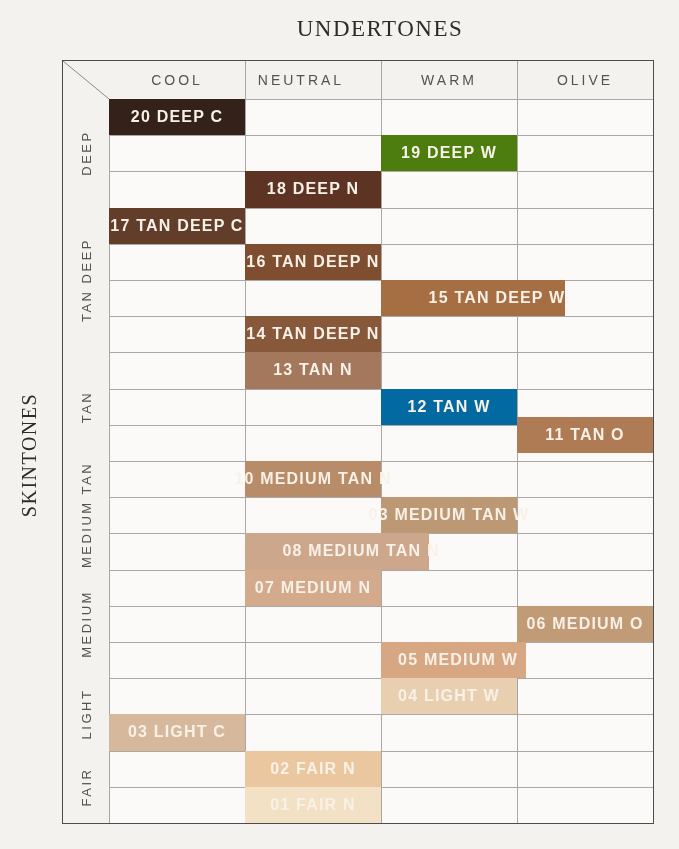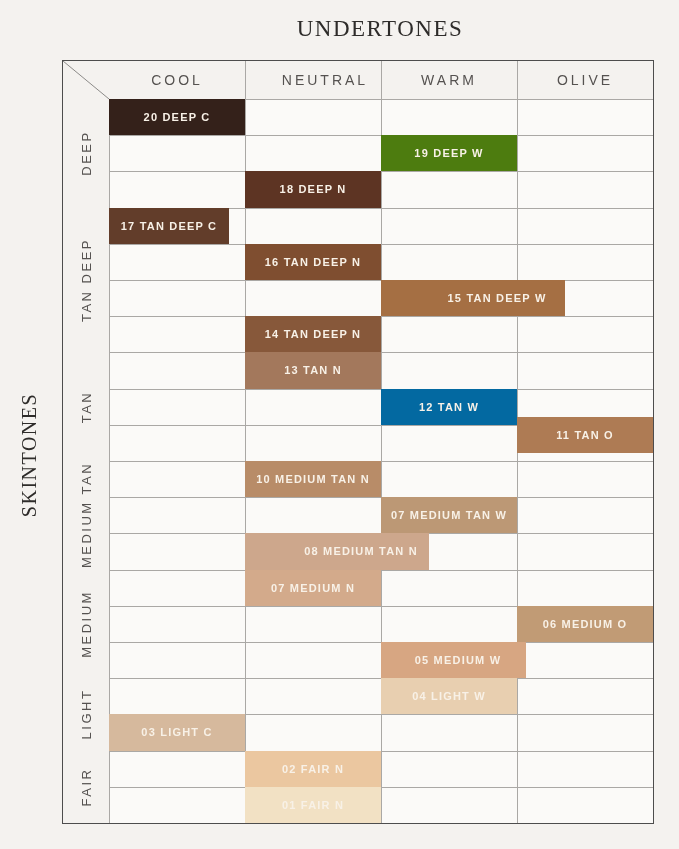--- a/index.html
+++ b/index.html
@@ -19,37 +19,37 @@
          border:1px solid var(--frame-border);background:var(--page-bg);}
   .grid-bg{position:absolute;left:46px;top:38px;width:544px;height:724px;background:var(--cell-bg);}
   .corner-svg{position:absolute;left:0;top:0;}
   .col-header{position:absolute;top:0;height:38px;line-height:38px;text-align:center;
          font-size:14px;letter-spacing:3px;color:var(--header-text);white-space:nowrap;}
   .vline{position:absolute;width:1px;background:var(--grid-line);}
   .hline{position:absolute;height:1px;background:var(--grid-line);}
   .group-label{position:absolute;transform:translate(-50%,-50%) rotate(-90deg);
          font-size:13px;letter-spacing:2.5px;color:var(--header-text);white-space:nowrap;}
   .shade-cell{position:absolute;display:flex;align-items:center;justify-content:center;}
-  .shade-cell span{font-size:11px;font-weight:bold;letter-spacing:1.2px;
+  .shade-cell span{font-size:16px;font-weight:bold;letter-spacing:1.2px;
          color:var(--shade-text);white-space:nowrap;}
 </style>
 </head>
 <body>
 
 <div class="page">
   <div class="title">UNDERTONES</div>
   <div class="side-title">SKINTONES</div>
 
   <div class="frame">
     <div class="grid-bg"></div>
     <svg class="corner-svg" width="46" height="38" viewBox="0 0 46 38">
       <line x1="0" y1="0" x2="46" y2="38" stroke="#8c8a88" stroke-width="1"></line>
     </svg>
   <div class="col-header" style="left: 46px; width: 136px;">COOL</div>
-      <div class="col-header" style="left: 194px; width: 136px;">NEUTRAL</div>
+      <div class="col-header" style="left: 170px; width: 136px;">NEUTRAL</div>
       <div class="vline" style="left: 182px; top: 0px; height: 762px;"></div>
       <div class="col-header" style="left: 318px; width: 136px;">WARM</div>
       <div class="vline" style="left: 318px; top: 0px; height: 762px;"></div>
       <div class="col-header" style="left: 454px; width: 136px;">OLIVE</div>
       <div class="vline" style="left: 454px; top: 0px; height: 762px;"></div>
       <div class="vline" style="left: 46px; top: 38px; height: 724px;"></div>
       <div class="hline" style="left: 46px; top: 38px; width: 544px;"></div>
       <div class="hline" style="left: 46px; top: 74.2px; width: 544px;"></div>
       <div class="hline" style="left: 46px; top: 110.4px; width: 544px;"></div>
       <div class="hline" style="left: 46px; top: 146.6px; width: 544px;"></div>
@@ -78,21 +78,21 @@
       <div class="group-label" style="left: 23px; top: 725.8px;">FAIR</div>
       <div class="shade-cell" style="left: 46px; top: 38px; width: 136px; height: 36.2px; background: rgb(52, 33, 26);">
         <span>20 DEEP C</span>
       </div>
       <div class="shade-cell" style="left: 318px; top: 74.2px; width: 136px; height: 36.2px; background: #4d7c0f;">
         <span>19 DEEP W</span>
       </div>
       <div class="shade-cell" style="left: 182px; top: 110.4px; width: 136px; height: 36.2px; background: rgb(93, 52, 35);">
         <span>18 DEEP N</span>
       </div>
-      <div class="shade-cell" style="left: 46px; top: 146.6px; width: 120px; height: 36.2px; background: rgb(98, 61, 42);">
+      <div class="shade-cell" style="left: 46px; top: 146.6px; width: 136px; height: 36.2px; background: rgb(98, 61, 42);">
         <span>17 TAN DEEP C</span>
       </div>
       <div class="shade-cell" style="left: 182px; top: 182.8px; width: 136px; height: 36.2px; background: rgb(127, 78, 48);">
         <span>16 TAN DEEP N</span>
       </div>
       <div class="shade-cell" style="left: 318px; top: 219px; width: 136px; height: 36.2px; background: rgb(165, 111, 67); padding-left: 48px;">
         <span>15 TAN DEEP W</span>
       </div>
       <div class="shade-cell" style="left: 182px; top: 255.2px; width: 136px; height: 36.2px; background: rgb(135, 88, 58);">
         <span>14 TAN DEEP N</span>
@@ -103,21 +103,21 @@
       <div class="shade-cell" style="left: 318px; top: 327.6px; width: 136px; height: 36.2px; background: #0369a1;">
         <span>12 TAN W</span>
       </div>
       <div class="shade-cell" style="left: 454px; top: 356px; width: 136px; height: 36.2px; background: rgb(174, 123, 84);">
         <span>11 TAN O</span>
       </div>
       <div class="shade-cell" style="left: 182px; top: 400px; width: 136px; height: 36.2px; background: rgb(184, 140, 104);">
         <span>10 MEDIUM TAN N</span>
       </div>
       <div class="shade-cell" style="left: 318px; top: 436.2px; width: 136px; height: 36.2px; background: rgb(188, 152, 117);">
-        <span>07 MEDIUM TAN W</span>
+        <span>03 MEDIUM TAN W</span>
       </div>
       <div class="shade-cell" style="left: 182px; top: 472.4px; width: 136px; height: 36.2px; background: rgb(205, 167, 140); padding-left: 48px;">
         <span>08 MEDIUM TAN N</span>
       </div>
       <div class="shade-cell" style="left: 182px; top: 508.6px; width: 136px; height: 36.2px; background: rgb(211, 170, 139);">
         <span>07 MEDIUM N</span>
       </div>
       <div class="shade-cell" style="left: 454px; top: 544.8px; width: 136px; height: 36.2px; background: rgb(193, 155, 117);">
         <span>06 MEDIUM O</span>
       </div>

